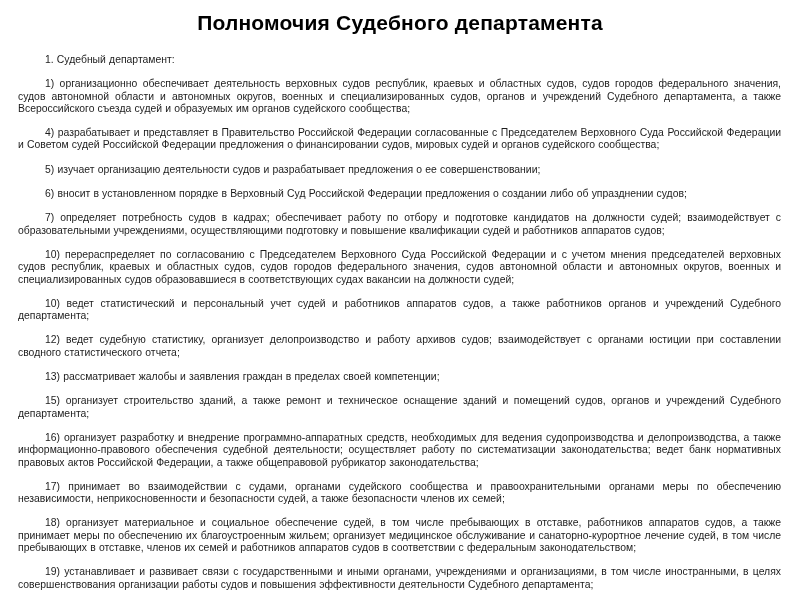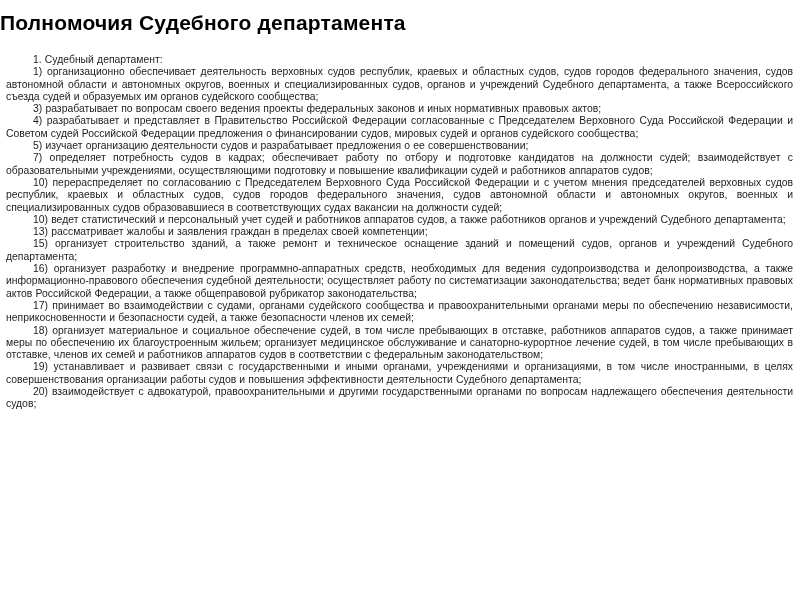--- a/index.html
+++ b/index.html
@@ -12,54 +12,56 @@
     width: 800px;
     height: 600px;
     background: #ffffff;
     overflow: hidden;
     font-family: "Liberation Sans", "DejaVu Sans", sans-serif;
     color: #1a1a1a;
   }
   .slide-title {
     margin: 0;
     padding-top: 11px;
+    text-align: center;
     font-size: 21px;
     line-height: 24px;
     font-weight: bold;
     color: #000000;
     letter-spacing: 0.2px;
   }
   .doc-body {
     margin: 19px 7px 0 6px;
     font-size: 10.4px;
     line-height: 12.3px;
     text-align: justify;
     color: #1c1c1c;
   }
   .doc-body p {
-    margin: 0;
+    margin: 12px;
     padding: 0;
     text-indent: 27px;
     word-spacing: 0.3px;
   }
 </style>
 </head>
 <body>
 
 <div class="slide">
   <h1 class="slide-title">Полномочия Судебного департамента</h1>
   <div class="doc-body">
     <p>1. Судебный департамент:</p>
     <p>1) организационно обеспечивает деятельность верховных судов республик, краевых и областных судов, судов городов федерального значения, судов автономной области и автономных округов, военных и специализированных судов, органов и учреждений Судебного департамента, а также Всероссийского съезда судей и образуемых им органов судейского сообщества;</p>
-    <p>3) разрабатывает по вопросам своего ведения проекты федеральных законов и иных нормативных правовых актов;</p>
     <p>4) разрабатывает и представляет в Правительство Российской Федерации согласованные с Председателем Верховного Суда Российской Федерации и Советом судей Российской Федерации предложения о финансировании судов, мировых судей и органов судейского сообщества;</p>
     <p>5) изучает организацию деятельности судов и разрабатывает предложения о ее совершенствовании;</p>
+    <p>6) вносит в установленном порядке в Верховный Суд Российской Федерации предложения о создании либо об упразднении судов;</p>
     <p>7) определяет потребность судов в кадрах; обеспечивает работу по отбору и подготовке кандидатов на должности судей; взаимодействует с образовательными учреждениями, осуществляющими подготовку и повышение квалификации судей и работников аппаратов судов;</p>
     <p>10) перераспределяет по согласованию с Председателем Верховного Суда Российской Федерации и с учетом мнения председателей верховных судов республик, краевых и областных судов, судов городов федерального значения, судов автономной области и автономных округов, военных и специализированных судов образовавшиеся в соответствующих судах вакансии на должности судей;</p>
     <p>10) ведет статистический и персональный учет судей и работников аппаратов судов, а также работников органов и учреждений Судебного департамента;</p>
+    <p>12) ведет судебную статистику, организует делопроизводство и работу архивов судов; взаимодействует с органами юстиции при составлении сводного статистического отчета;</p>
     <p>13) рассматривает жалобы и заявления граждан в пределах своей компетенции;</p>
     <p>15) организует строительство зданий, а также ремонт и техническое оснащение зданий и помещений судов, органов и учреждений Судебного департамента;</p>
     <p>16) организует разработку и внедрение программно-аппаратных средств, необходимых для ведения судопроизводства и делопроизводства, а также информационно-правового обеспечения судебной деятельности; осуществляет работу по систематизации законодательства; ведет банк нормативных правовых актов Российской Федерации, а также общеправовой рубрикатор законодательства;</p>
     <p>17) принимает во взаимодействии с судами, органами судейского сообщества и правоохранительными органами меры по обеспечению независимости, неприкосновенности и безопасности судей, а также безопасности членов их семей;</p>
     <p>18) организует материальное и социальное обеспечение судей, в том числе пребывающих в отставке, работников аппаратов судов, а также принимает меры по обеспечению их благоустроенным жильем; организует медицинское обслуживание и санаторно-курортное лечение судей, в том числе пребывающих в отставке, членов их семей и работников аппаратов судов в соответствии с федеральным законодательством;</p>
     <p>19) устанавливает и развивает связи с государственными и иными органами, учреждениями и организациями, в том числе иностранными, в целях совершенствования организации работы судов и повышения эффективности деятельности Судебного департамента;</p>
     <p>20) взаимодействует с адвокатурой, правоохранительными и другими государственными органами по вопросам надлежащего обеспечения деятельности судов;</p>
   </div>
 </div>
 

